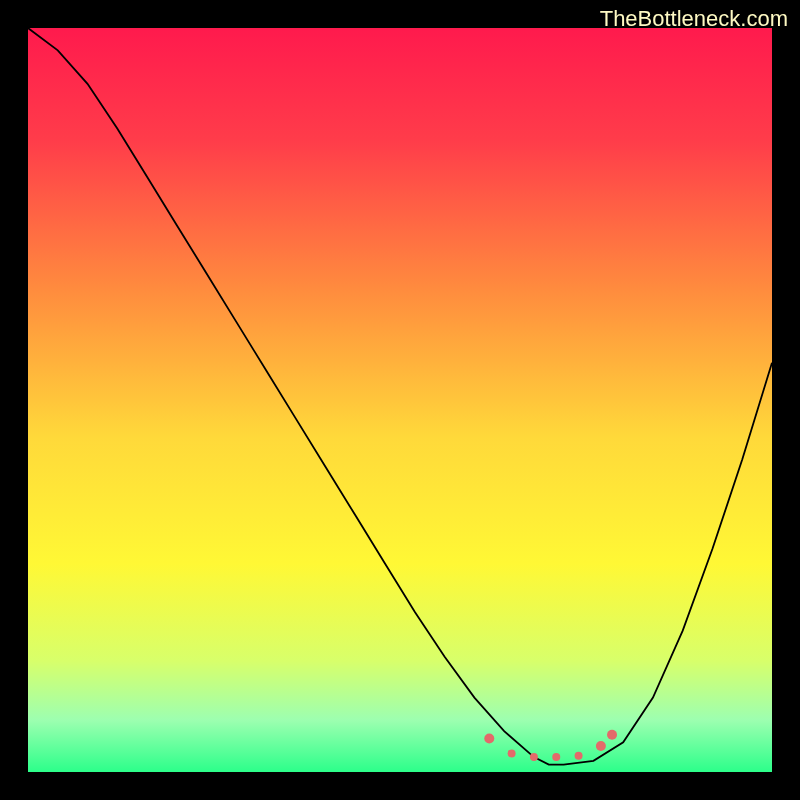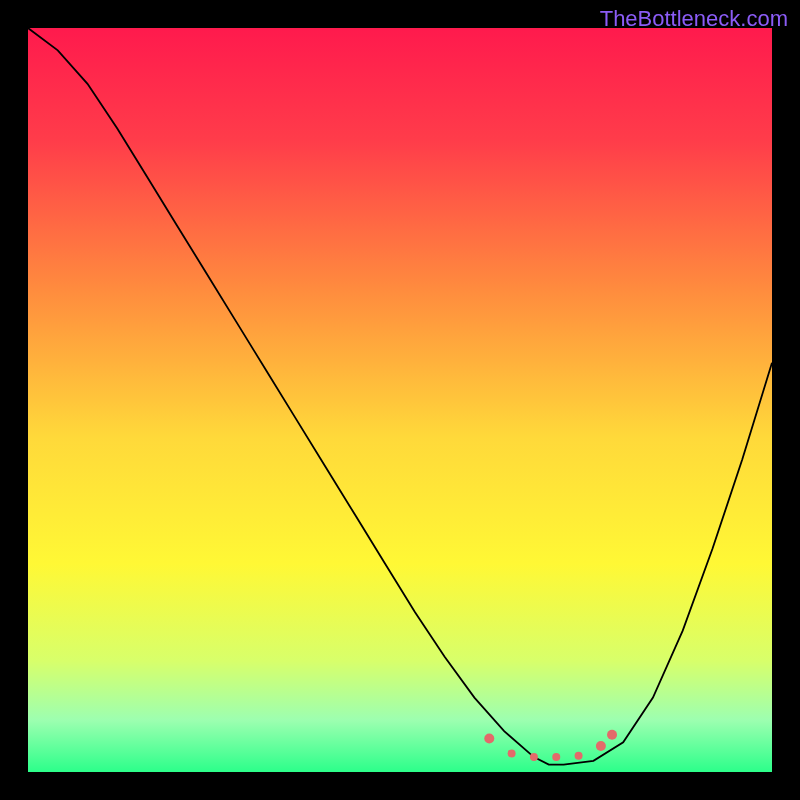--- a/index.html
+++ b/index.html
@@ -8,21 +8,21 @@
     width: 800px;
     height: 800px;
     background: #000;
     position: relative;
     font-family: Arial, sans-serif;
   }
   .watermark {
     position: absolute;
     top: 6px;
     right: 12px;
-    color: #8b5cf6;
+    color: #fef9c3;
     font-size: 22px;
     font-weight: 500;
     z-index: 10;
   }
   .plot-area {
     position: absolute;
     top: 28px;
     left: 28px;
     width: 744px;
     height: 744px;

